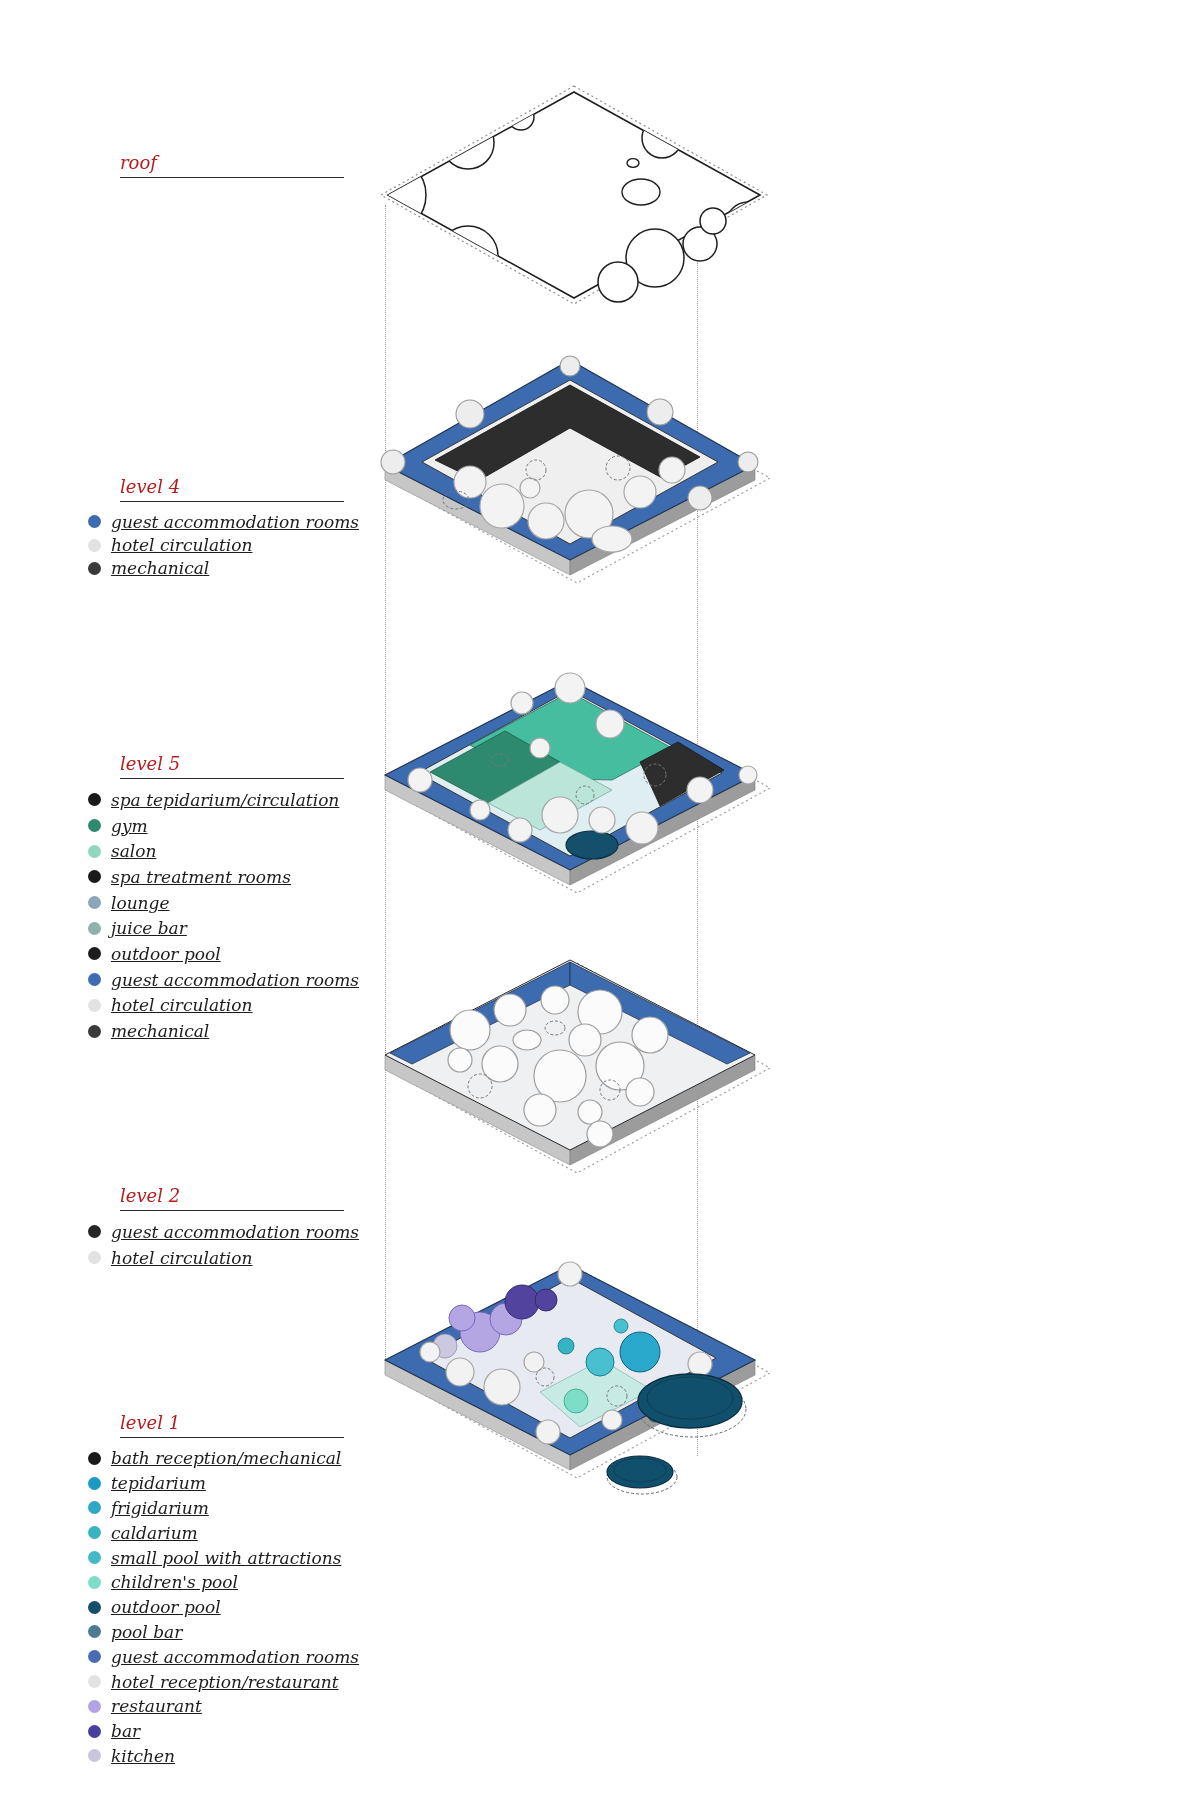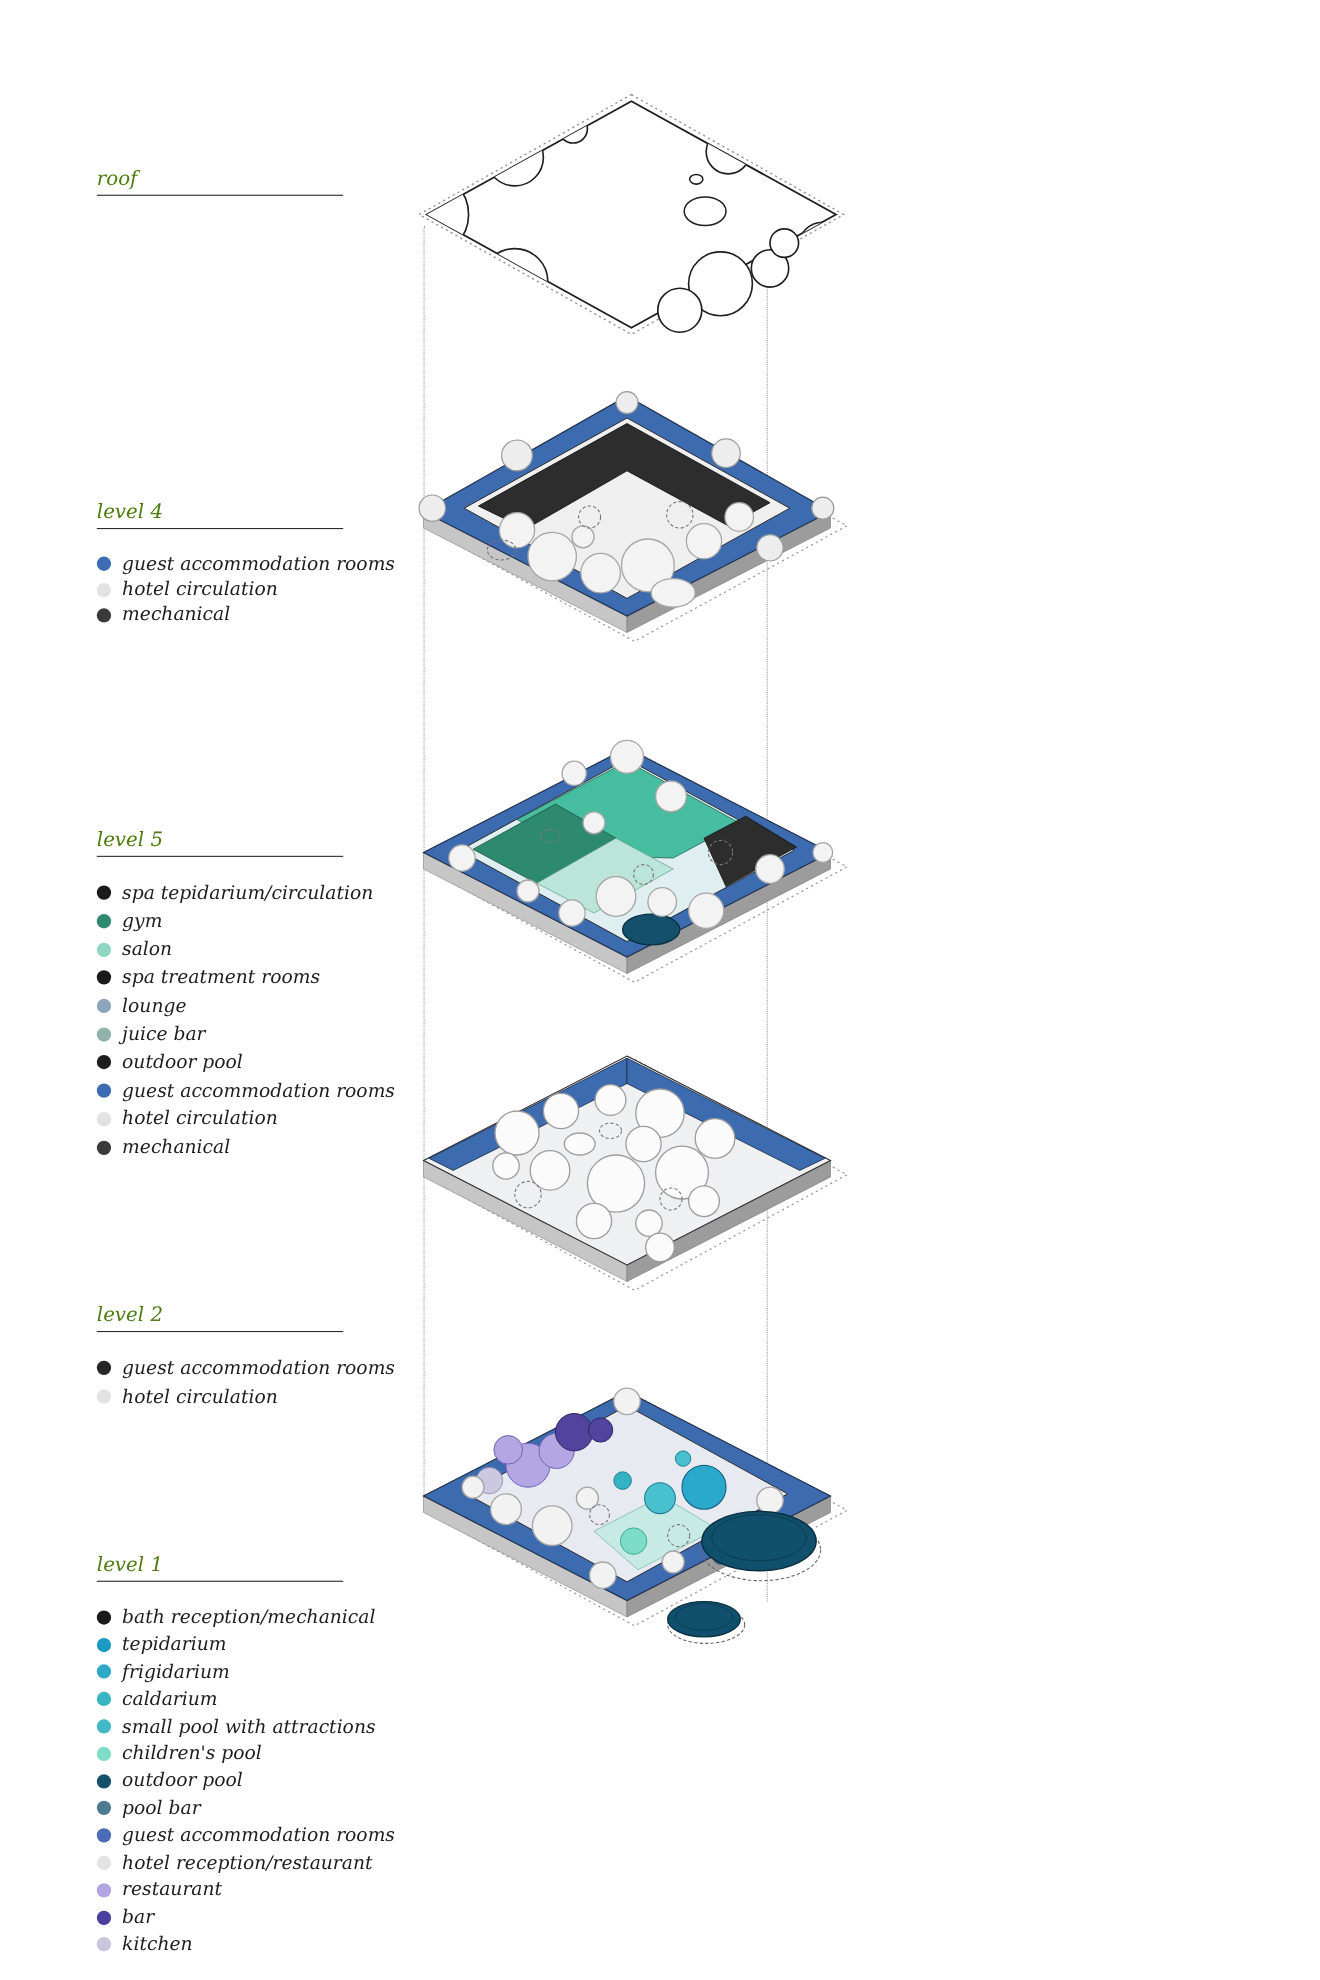--- a/index.html
+++ b/index.html
@@ -1,43 +1,43 @@
 <!DOCTYPE html>
 <html><head>
 <meta charset="utf-8">
 <style>
   html,body{margin:0;padding:0;background:#fff;}
   .canvas{position:relative;width:1200px;height:1800px;background:#ffffff;overflow:hidden;
           font-family:"DejaVu Serif","Liberation Serif",serif;color:#1c1c1c;}
   .guide{position:absolute;width:0;border-left:1.6px dotted #9a9a9a;}
   .legend{position:absolute;left:88px;width:250px;}
-  .legend .head{font-style:italic;font-size:18px;line-height:22px;color:#4d7c0f;
-                border-bottom:1.4px solid #2a2a2a;width:224px;padding-bottom:3px;}
-  .legend .items{margin-top:20px;}
+  .legend .head{font-style:italic;font-size:18px;line-height:22px;color:#b91c1c;
+                border-bottom:1.4px solid #2a2a2a;width:224px;padding-bottom:3px;margin-left:32px;}
+  .legend .items{margin-top:8px;text-decoration:underline;}
   .legend .item{display:flex;align-items:center;gap:10px;height:25.7px;}
   .legend.tight .item{height:23.4px;}
   .legend.l1 .item{height:24.8px;}
   .legend .dot{width:13px;height:13px;border-radius:50%;flex:0 0 13px;}
   .legend .lab{font-style:italic;font-size:17px;white-space:nowrap;color:#1d1d1d;}
   .drawing{position:absolute;}
 </style>
 </head>
 <body>
 
 <div class="canvas">
 
   <div class="guide" style="left:385px;top:205px;height:1158px;"></div>
   <div class="guide" style="left:697px;top:188px;height:1268px;"></div>
 
   <div class="legend" style="top:152px;">
     <div class="head">roof</div>
     <div class="items"></div>
   </div>
 
-  <div class="legend tight" style="top:455px;">
+  <div class="legend tight" style="top:476px;">
     <div class="head">level 4</div>
     <div class="items">
         <div class="item">
           <span class="dot" style="background: rgb(62, 108, 179);"></span>
           <span class="lab">guest accommodation rooms</span>
         </div>
         <div class="item">
           <span class="dot" style="background: rgb(226, 226, 226);"></span>
           <span class="lab">hotel circulation</span>
         </div>

